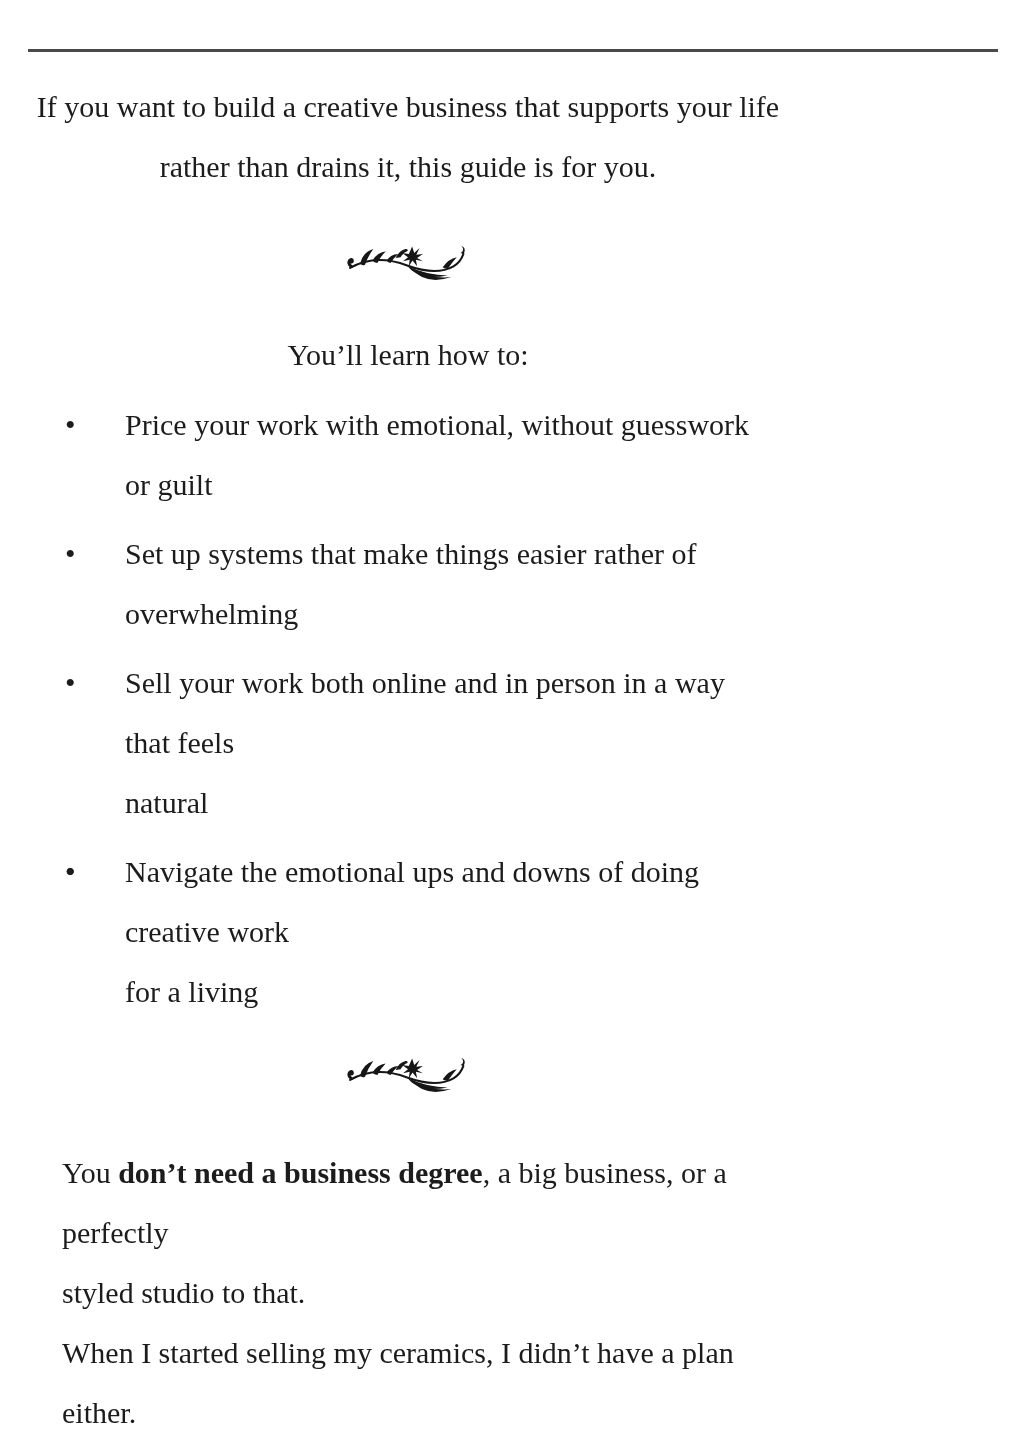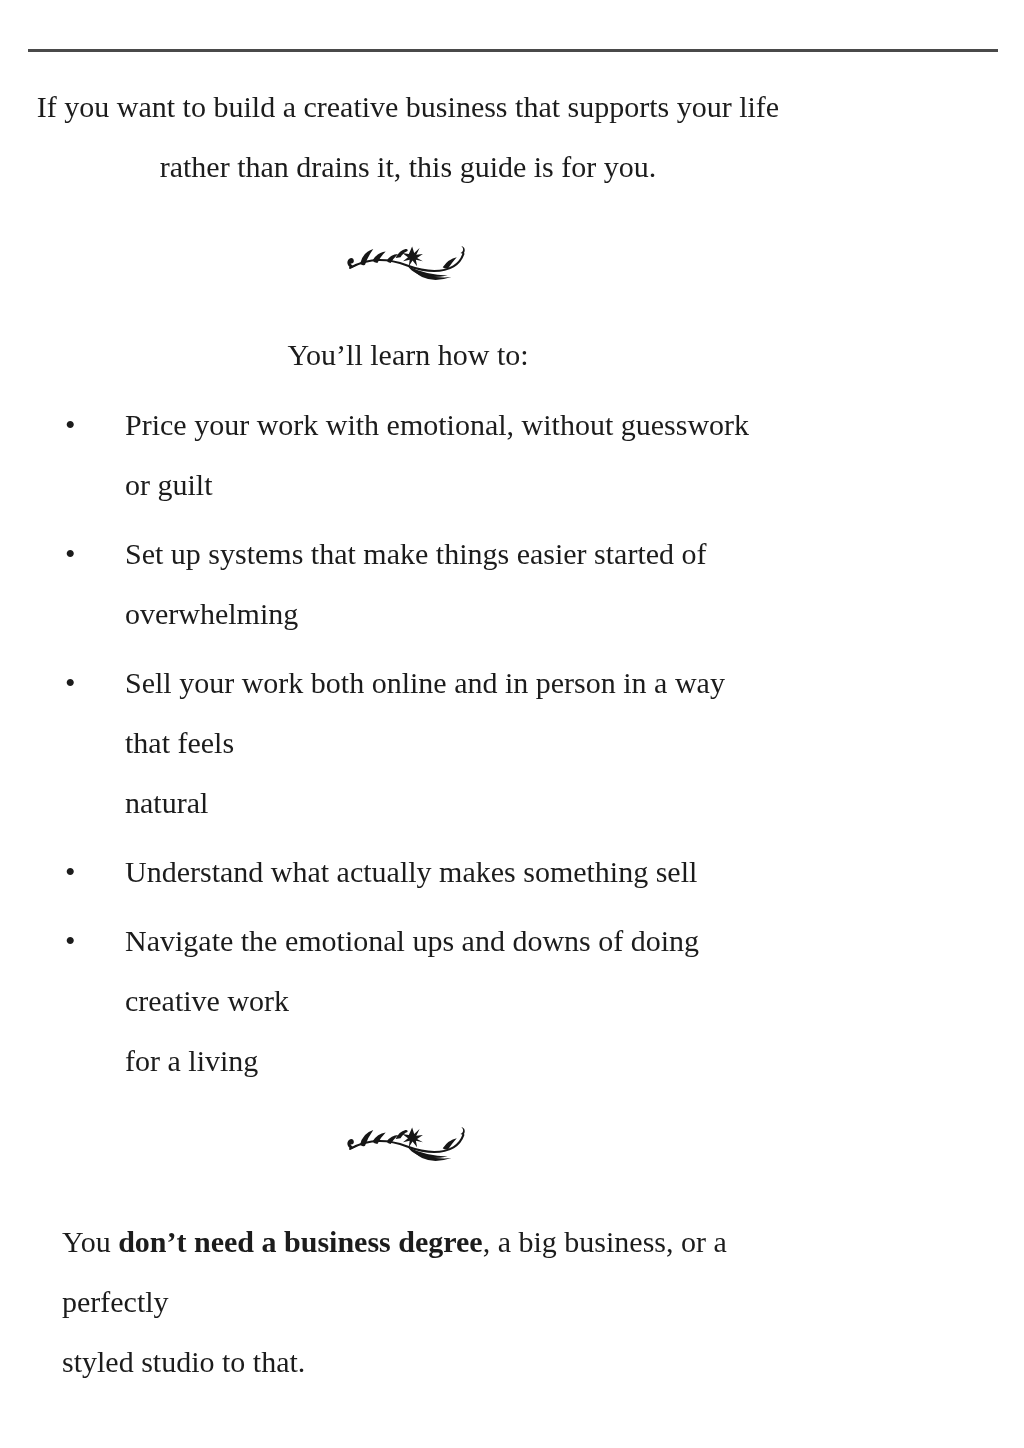--- a/index.html
+++ b/index.html
@@ -98,25 +98,25 @@
         <path d="M234,60 Q248,40 268,36 Q254,52 248,62 Q240,66 234,60 Z"></path>
         <path d="M284,28 C290,21 288,11 279,9 C286,15 284,23 277,26 Z"></path>
       </g>
     </svg>
   </div>
 
   <p class="learn-heading body-text">You’ll learn how to:</p>
 
   <ul class="learn-list body-text">
     <li><span class="bullet-marker">•</span><span class="lines">Price your work with emotional, without guesswork or guilt</span></li>
-    <li><span class="bullet-marker">•</span><span class="lines">Set up systems that make things easier started of
+    <li><span class="bullet-marker">•</span><span class="lines">Set up systems that make things easier rather of
 overwhelming</span></li>
     <li><span class="bullet-marker">•</span><span class="lines">Sell your work both online and in person in a way that feels
 natural</span></li>
-    <li><span class="bullet-marker">•</span><span class="lines">Understand what actually makes something sell</span></li>
+    <li><span class="bullet-marker">•</span></li>
     <li><span class="bullet-marker">•</span><span class="lines">Navigate the emotional ups and downs of doing creative work
 for a living</span></li>
   </ul>
 
   <div class="ornament-row second">
     <svg viewBox="0 0 300 100" aria-hidden="true">
       <g fill="currentColor" stroke="none">
         <path d="M10,62 C55,36 100,38 148,56 C192,72 232,74 260,58 C272,51 280,40 284,28" fill="none" stroke="currentColor" stroke-width="5" stroke-linecap="round"></path>
         <path d="M12,62 C3,57 0,46 8,40 C13,36 19,39 19,45 C19,50 14,53 11,50 C13,55 17,58 22,58 Z"></path>
         <path d="M34,52 Q40,24 66,16 Q52,36 46,54 Q40,58 34,52 Z"></path>
@@ -128,15 +128,16 @@
         <path d="M150,58 Q196,80 246,80 Q200,90 172,76 Q156,68 150,58 Z"></path>
         <path d="M160,62 Q205,90 255,84 Q214,98 184,84 Q166,74 160,62 Z"></path>
         <path d="M234,60 Q248,40 268,36 Q254,52 248,62 Q240,66 234,60 Z"></path>
         <path d="M284,28 C290,21 288,11 279,9 C286,15 284,23 277,26 Z"></path>
       </g>
     </svg>
   </div>
 
   <div class="closing body-text">
     <p><span>You </span><strong>don’t need a business degree</strong><span>, a big business, or a perfectly</span><br><span>styled studio to that.</span></p>
+    <p class="lines">When I started selling my ceramics, I didn’t have a plan either.</p>
   </div>
 
 </div>
 
 </body></html>

